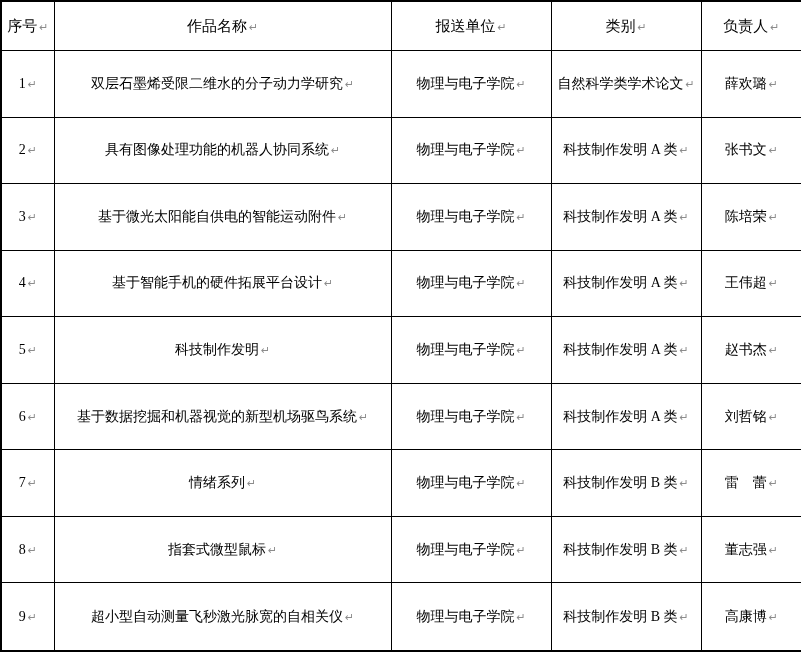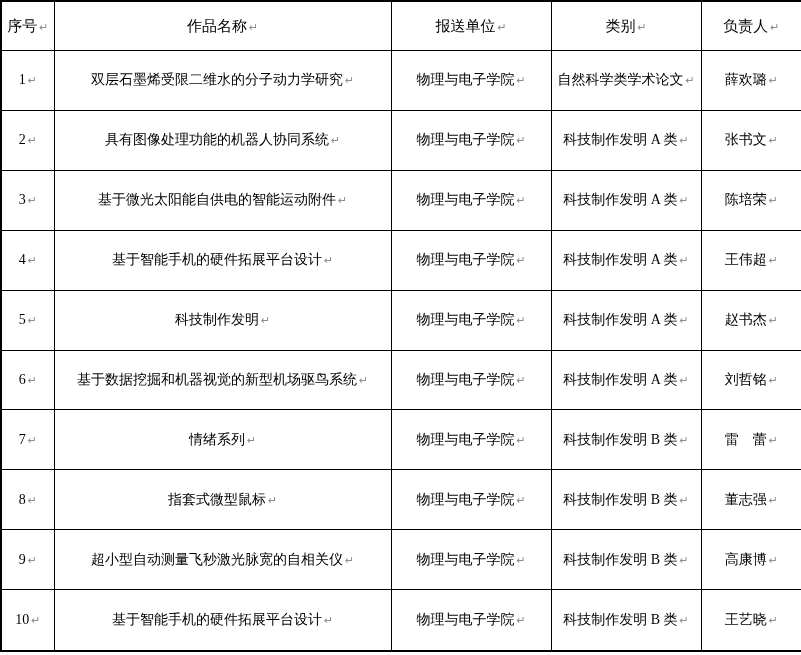--- a/index.html
+++ b/index.html
@@ -125,21 +125,14 @@
       <td><span>科技制作发明 B 类</span><span class="mark">↵</span></td>
       <td><span>董志强</span><span class="mark">↵</span></td>
     </tr>
     <tr>
       <td><span>9</span><span class="mark">↵</span></td>
       <td><span>超小型自动测量飞秒激光脉宽的自相关仪</span><span class="mark">↵</span></td>
       <td><span>物理与电子学院</span><span class="mark">↵</span></td>
       <td><span>科技制作发明 B 类</span><span class="mark">↵</span></td>
       <td><span>高康博</span><span class="mark">↵</span></td>
     </tr>
-    <tr>
-      <td><span>10</span><span class="mark">↵</span></td>
-      <td><span>基于智能手机的硬件拓展平台设计</span><span class="mark">↵</span></td>
-      <td><span>物理与电子学院</span><span class="mark">↵</span></td>
-      <td><span>科技制作发明 B 类</span><span class="mark">↵</span></td>
-      <td><span>王艺晓</span><span class="mark">↵</span></td>
-    </tr>
   </tbody>
 </table>
 
 </body></html>

